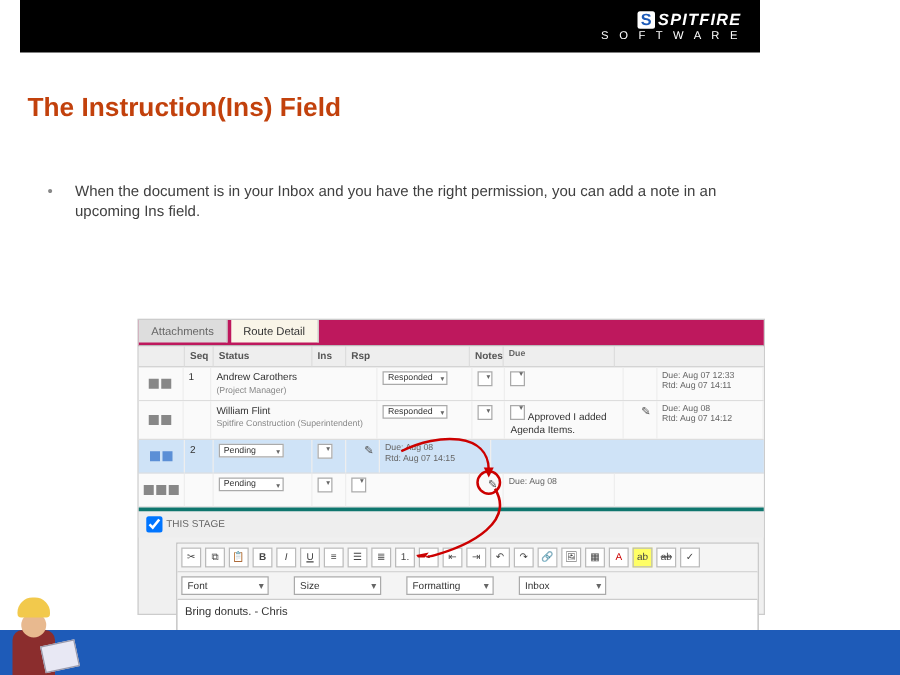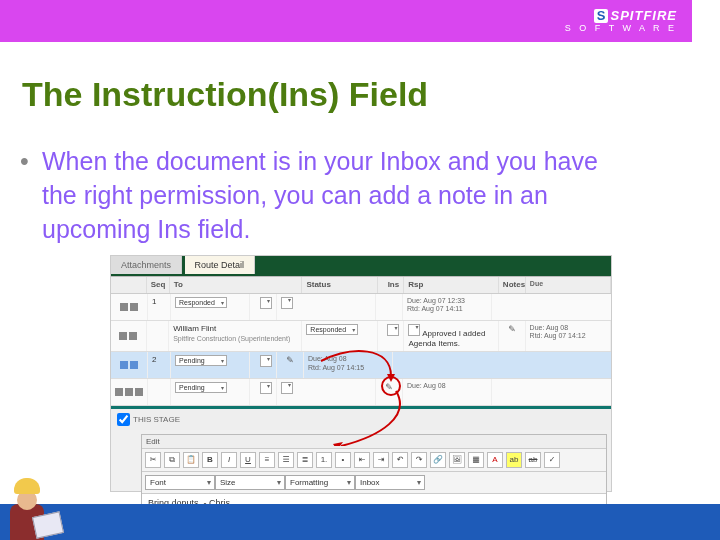--- a/index.html
+++ b/index.html
@@ -1,54 +1,54 @@
 <!DOCTYPE html>
 <html><head>
 <meta charset="utf-8">
 <style>
 html,body{margin:0;padding:0;width:720px;height:540px;font-family:Arial,Helvetica,sans-serif;background:#fff;overflow:hidden}
-.topbar{position:absolute;top:0;left:0;width:692px;height:42px;background:#d946ef}
+.topbar{position:absolute;top:0;left:16px;width:592px;height:42px;background:#000000}
 .logo{position:absolute;right:15px;top:8px;text-align:right;color:#fff;font-size:9px;letter-spacing:3px}
 .logo .brand{font-style:italic;font-weight:bold;font-size:13px;letter-spacing:1px}
 .logo .brand .icon{display:inline-block;width:14px;height:14px;background:#fff;color:#1e5bb8;font-style:normal;font-weight:bold;text-align:center;line-height:14px;margin-right:2px;border-radius:2px}
-.title{position:absolute;top:75px;left:22px;font-size:34px;font-weight:bold;color:#4d7c0f}
-.bullet{position:absolute;top:145px;left:42px;width:560px;font-size:25px;color:#8b5cf6;line-height:1.35}
+.title{position:absolute;top:75px;left:22px;font-size:21px;font-weight:bold;color:#c2410c}
+.bullet{position:absolute;top:145px;left:60px;width:560px;font-size:12px;color:#404040;line-height:1.35}
 .bullet::before{content:"•";color:#888;position:absolute;left:-22px}
 .shot{position:absolute;top:255px;left:110px;width:500px;height:235px;background:#f0f0f0;border:1px solid #ccc;font-size:9px;color:#333}
-.tabs{height:20px;background:#14532d;border-bottom:1px solid #bbb}
+.tabs{height:20px;background:#be185d;border-bottom:1px solid #bbb}
 .tab{display:inline-block;padding:4px 10px;font-size:9px;color:#666;border-right:1px solid #ccc;background:#ddd}
 .tab.active{background:#f9f5e8;color:#333}
 .hdr{display:flex;background:#eee;border-bottom:1px solid #ccc;height:16px;font-size:8px;color:#555;font-weight:bold}
 .hdr>div{padding:3px 4px;border-right:1px solid #ddd}
 .row{display:flex;border-bottom:1px solid #ddd;min-height:26px;font-size:8px;background:#fafafa}
 .row>div{padding:3px 4px;border-right:1px solid #eee;overflow:hidden}
 .row.hl{background:#cfe3f7}
 .c-ico{width:28px;display:flex;gap:2px;align-items:center;justify-content:center}
 .c-seq{width:14px;text-align:left}
 .c-to{width:130px;line-height:1.2}
 .c-to .sub{color:#888;font-size:7px}
 .c-stat{width:70px}
-.c-ins{width:18px;text-align:right}
+.c-ins{width:18px;text-align:left}
 .c-rsp{width:90px;line-height:1.2}
-.c-not{width:18px;text-align:center}
+.c-not{width:18px;text-align:right}
 .c-due{width:80px;line-height:1.2;font-size:7px;color:#666}
 .sel{display:inline-block;border:1px solid #aaa;background:#fff;padding:1px 3px;font-size:7px;min-width:44px;position:relative}
 .sel::after{content:"▾";position:absolute;right:2px;font-size:6px;color:#666}
 .sbox{display:inline-block;width:10px;height:10px;border:1px solid #aaa;background:#fff;position:relative}
 .sbox::after{content:"▾";position:absolute;right:1px;top:-1px;font-size:6px;color:#666}
 .mini{display:inline-block;width:8px;height:8px;background:#888}
 .mini.b{background:#5b8fd6}
 .pen{color:#555;font-size:9px}
 .stage{padding:4px 6px;font-size:8px;color:#666;background:#eee;border-top:3px solid #0f766e}
 .stage input{margin:0 3px 0 0;vertical-align:middle}
 .editor{margin:4px 4px 0 30px;border:1px solid #bbb;background:#fff}
 .editor .lbl{font-size:8px;color:#555;padding:2px 4px;background:#eee;border-bottom:1px solid #ccc}
 .toolbar{display:flex;flex-wrap:wrap;gap:3px;padding:3px;border-bottom:1px solid #ccc;background:#f4f4f4}
 .tb{width:14px;height:14px;border:1px solid #bbb;background:#fff;font-size:8px;line-height:14px;text-align:center;color:#444}
-.selrow{display:flex;gap:0;padding:3px;border-bottom:1px solid #ccc;background:#f4f4f4}
+.selrow{display:flex;gap:20px;padding:3px;border-bottom:1px solid #ccc;background:#f4f4f4}
 .selrow .dd{border:1px solid #aaa;background:#fff;font-size:8px;padding:2px 14px 2px 4px;position:relative;min-width:50px}
 .selrow .dd::after{content:"▾";position:absolute;right:3px;color:#666}
 .edtxt{padding:4px 6px;font-size:9px;color:#333;height:18px}
 .footbar{position:absolute;bottom:0;left:0;width:720px;height:36px;background:#1e5bb8}
 .worker{position:absolute;bottom:0;left:0;width:58px;height:78px}
 .hardhat{position:absolute;bottom:46px;left:14px;width:26px;height:16px;background:#f2c94c;border-radius:12px 12px 3px 3px}
 .face{position:absolute;bottom:30px;left:17px;width:20px;height:20px;background:#e8b98f;border-radius:50%}
 .body{position:absolute;bottom:0;left:10px;width:34px;height:36px;background:#8b2d2d;border-radius:8px 8px 0 0}
 .plans{position:absolute;bottom:4px;left:34px;width:26px;height:20px;background:#e8e8f4;border:1px solid #99a;transform:rotate(-12deg)}
 svg.ann{position:absolute;top:40px;left:0;pointer-events:none}
@@ -67,34 +67,34 @@
 <div class="bullet">When the document is in your Inbox and you have the right permission, you can add a note in an upcoming Ins field.</div>
 
 <div class="shot">
   <div class="tabs">
     <span class="tab">Attachments</span>
     <span class="tab active">Route Detail</span>
   </div>
   <div class="hdr">
     <div class="c-ico"></div>
     <div class="c-seq">Seq</div>
-    <div class="c-to">To</div>
     <div class="c-stat">Status</div>
     <div class="c-ins">Ins</div>
     <div class="c-rsp">Rsp</div>
     <div class="c-not">Notes</div>
     <div class="c-due">Due</div>
   </div>
 
   <div class="row">
     <div class="c-ico">
         <span class="mini"></span>
         <span class="mini"></span>
       </div>
     <div class="c-seq">1</div>
+    <div class="c-to"><span>Andrew Carothers</span><br><span class="sub">(Project Manager)</span></div>
     <div class="c-stat"><span class="sel">Responded</span></div>
     <div class="c-ins"><span class="sbox"></span></div>
     <div class="c-rsp"><span class="sbox"></span></div>
     <div class="c-not"></div>
     <div class="c-due"><span>Due: Aug 07 12:33</span><br><span>Rtd: Aug 07 14:11</span></div>
   </div>
 
   <div class="row">
     <div class="c-ico">
         <span class="mini"></span>
@@ -134,21 +134,20 @@
     <div class="c-rsp"><span class="sbox"></span></div>
     <div class="c-not"><span class="pen">✎</span></div>
     <div class="c-due"><span>Due: Aug 08</span></div>
   </div>
 
   <div class="stage">
     <input type="checkbox" checked="" style=""><span>THIS STAGE</span>
   </div>
 
   <div class="editor">
-    <div class="lbl">Edit</div>
     <div class="toolbar">
       <span class="tb">✂</span>
       <span class="tb">⧉</span>
       <span class="tb">📋</span>
       <span class="tb"><b>B</b></span>
       <span class="tb"><i>I</i></span>
       <span class="tb"><u>U</u></span>
       <span class="tb">≡</span>
       <span class="tb">☰</span>
       <span class="tb">≣</span>

